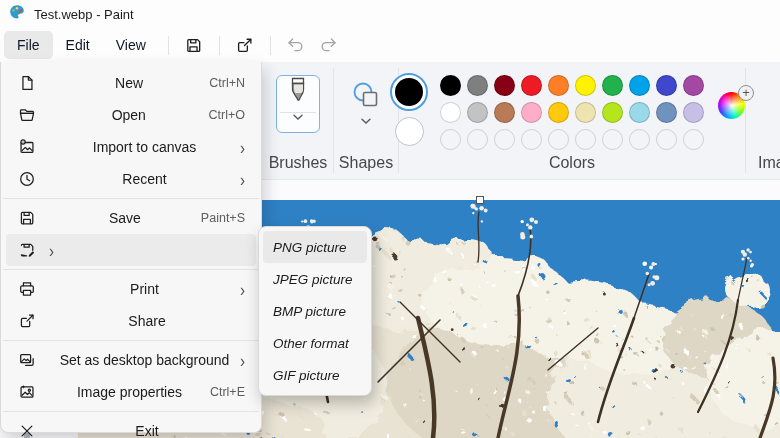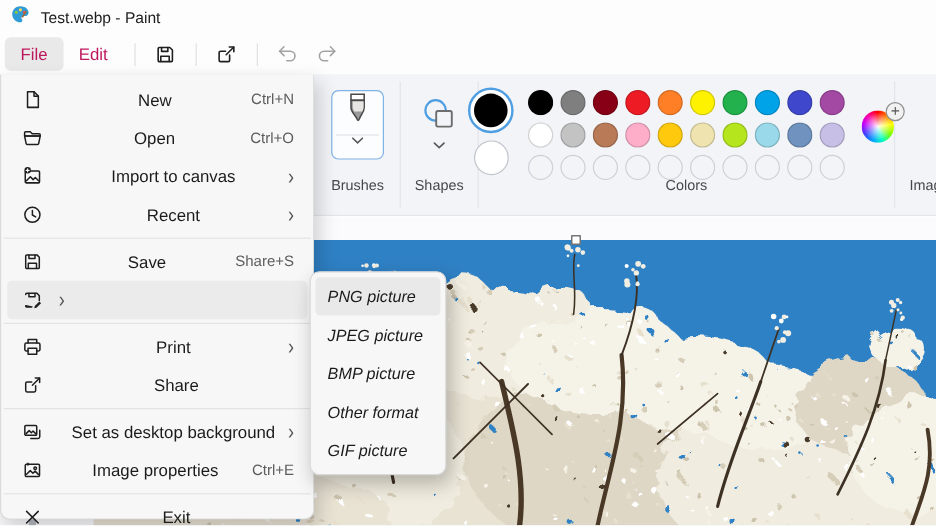--- a/index.html
+++ b/index.html
@@ -6,32 +6,32 @@
   html,body { width:780px; height:438px; overflow:hidden; }
   body { font-family:"Liberation Sans","DejaVu Sans",sans-serif; background:#fff; color:#1b1b1b; }
   .app { position:relative; width:780px; height:438px; overflow:hidden; background:#fdfdfd; }
 
   
   .titlebar { height:28px; display:flex; align-items:center; gap:9px; padding-left:9px; background:#fdfdfd; }
   .titlebar .title { font-size:13px; color:#1c1c1c; }
 
   
   .menubar { height:34px; display:flex; align-items:center; padding:0 4px; background:#fdfdfd; }
-  .menu-btn { padding:6px 13px; font-size:14px; border-radius:5px; color:#be185d; }
+  .menu-btn { padding:6px 13px; font-size:14px; border-radius:5px; color:#0f172a; }
   .menu-btn.active { background:#e9e9e9; }
   .vdiv { width:1px; height:19px; background:#e2e2e2; margin:0 9px; }
   .tool-btn { width:32px; height:27px; display:flex; align-items:center; justify-content:center; border-radius:5px; }
   .tool-btn svg { display:block; }
 
   
   .ribbon { position:absolute; top:62px; left:0; right:0; height:118px; background:#f2f4f8;
             border-bottom:1px solid #e3e6ec; display:flex; }
   .rspacer { width:263px; flex:none; }
   .rgroup { position:relative; flex:none; display:flex; flex-direction:column; align-items:center; padding-top:10px; }
-  .rlabel { position:absolute; bottom:18px; left:0; right:0; text-align:center; font-size:12px; color:#474747; white-space:nowrap; }
+  .rlabel { position:absolute; bottom:7px; left:0; right:0; text-align:center; font-size:16px; color:#474747; white-space:nowrap; }
   .rdiv { width:1px; background:#e1e4ea; margin:6px 0; flex:none; }
   .brushes-btn { width:44px; height:58px; margin-top:3px; border:1.5px solid #7fb2e5; border-radius:6px;
                  background:#fcfdfe; display:flex; flex-direction:column; align-items:center; }
   .brushes-btn .bsep { width:36px; height:1px; background:#dfe3e8; margin-top:2px; }
   .shapes-icon { margin-top:8px; }
   .chev { color:#5a5a5a; }
 
   .colors-wrap { display:flex; align-items:flex-start; gap:12px; padding:0 14px; }
   .cstack { display:flex; flex-direction:column; align-items:center; gap:6px; margin-top:1px; }
   .c1 { width:38px; height:38px; border:2px solid #4f9ee2; border-radius:50%; display:flex; align-items:center; justify-content:center; background:#fff; }
@@ -95,20 +95,21 @@
         <circle cx="11.3" cy="6.2" r="1.3" fill="#e8544f"></circle>
         <path d="M9.2 9.5 l3.4-4.8 1 .7-3.2 4.9 -1.4.5 z" fill="#9a6a3f"></path>
       </svg>
     </span>
     <span class="title">Test.webp - Paint</span>
   </div>
 
   <div class="menubar">
     <div class="menu-btn active">File</div>
     <div class="menu-btn">Edit</div>
+    <div class="menu-btn">View</div>
     <div class="vdiv"></div>
     <div class="tool-btn">
       <svg width="19" height="19" viewBox="0 0 20 20" class="icon-stroke">
         <path d="M4 4.8 a1 1 0 0 1 1-1 h9.2 L16.5 6 v9.2 a1 1 0 0 1 -1 1 H5 a1 1 0 0 1 -1-1 z"></path>
         <path d="M7 3.9 v3.3 h5.5 V3.9"></path>
           <path d="M6.3 16 v-4.6 h7.4 V16"></path>
       </svg>
     </div>
     <div class="vdiv"></div>
     <div class="tool-btn">
@@ -1009,21 +1010,21 @@
     <div class="msep"></div>
     <div class="mi">
       <span class="ic">
         <svg width="18" height="18" viewBox="0 0 20 20" class="icon-stroke">
             <path d="M3.8 4.8 a1 1 0 0 1 1-1 h9.4 L16.4 6 v9.4 a1 1 0 0 1 -1 1 H4.8 a1 1 0 0 1 -1-1 z"></path>
             <path d="M6.8 3.9 v3.2 h5.6 V3.9"></path>
             <path d="M6.2 16.2 v-4.6 h7.6 v4.6"></path>
           </svg>
       </span>
       <span class="lbl">Save</span>
-      <span class="sc">Share+S</span>
+      <span class="sc">Paint+S</span>
     </div>
     <div class="mi hl">
       <span class="ic">
         <svg width="18" height="18" viewBox="0 0 20 20" class="icon-stroke">
           <path d="M3.8 4.8 a1 1 0 0 1 1-1 h9.4 L16.4 6 v4.4 M9.5 16.4 H4.8 a1 1 0 0 1 -1-1 z"></path>
           <path d="M6.8 3.9 v3 h5.6 V3.9"></path>
           <path d="M12.2 15.6 l4.2-4.2 1.6 1.6 -4.2 4.2 -2 .4 z" fill="#1f1f1f" stroke="none"></path>
         </svg>
       </span>
       <span class="arr">›</span>

